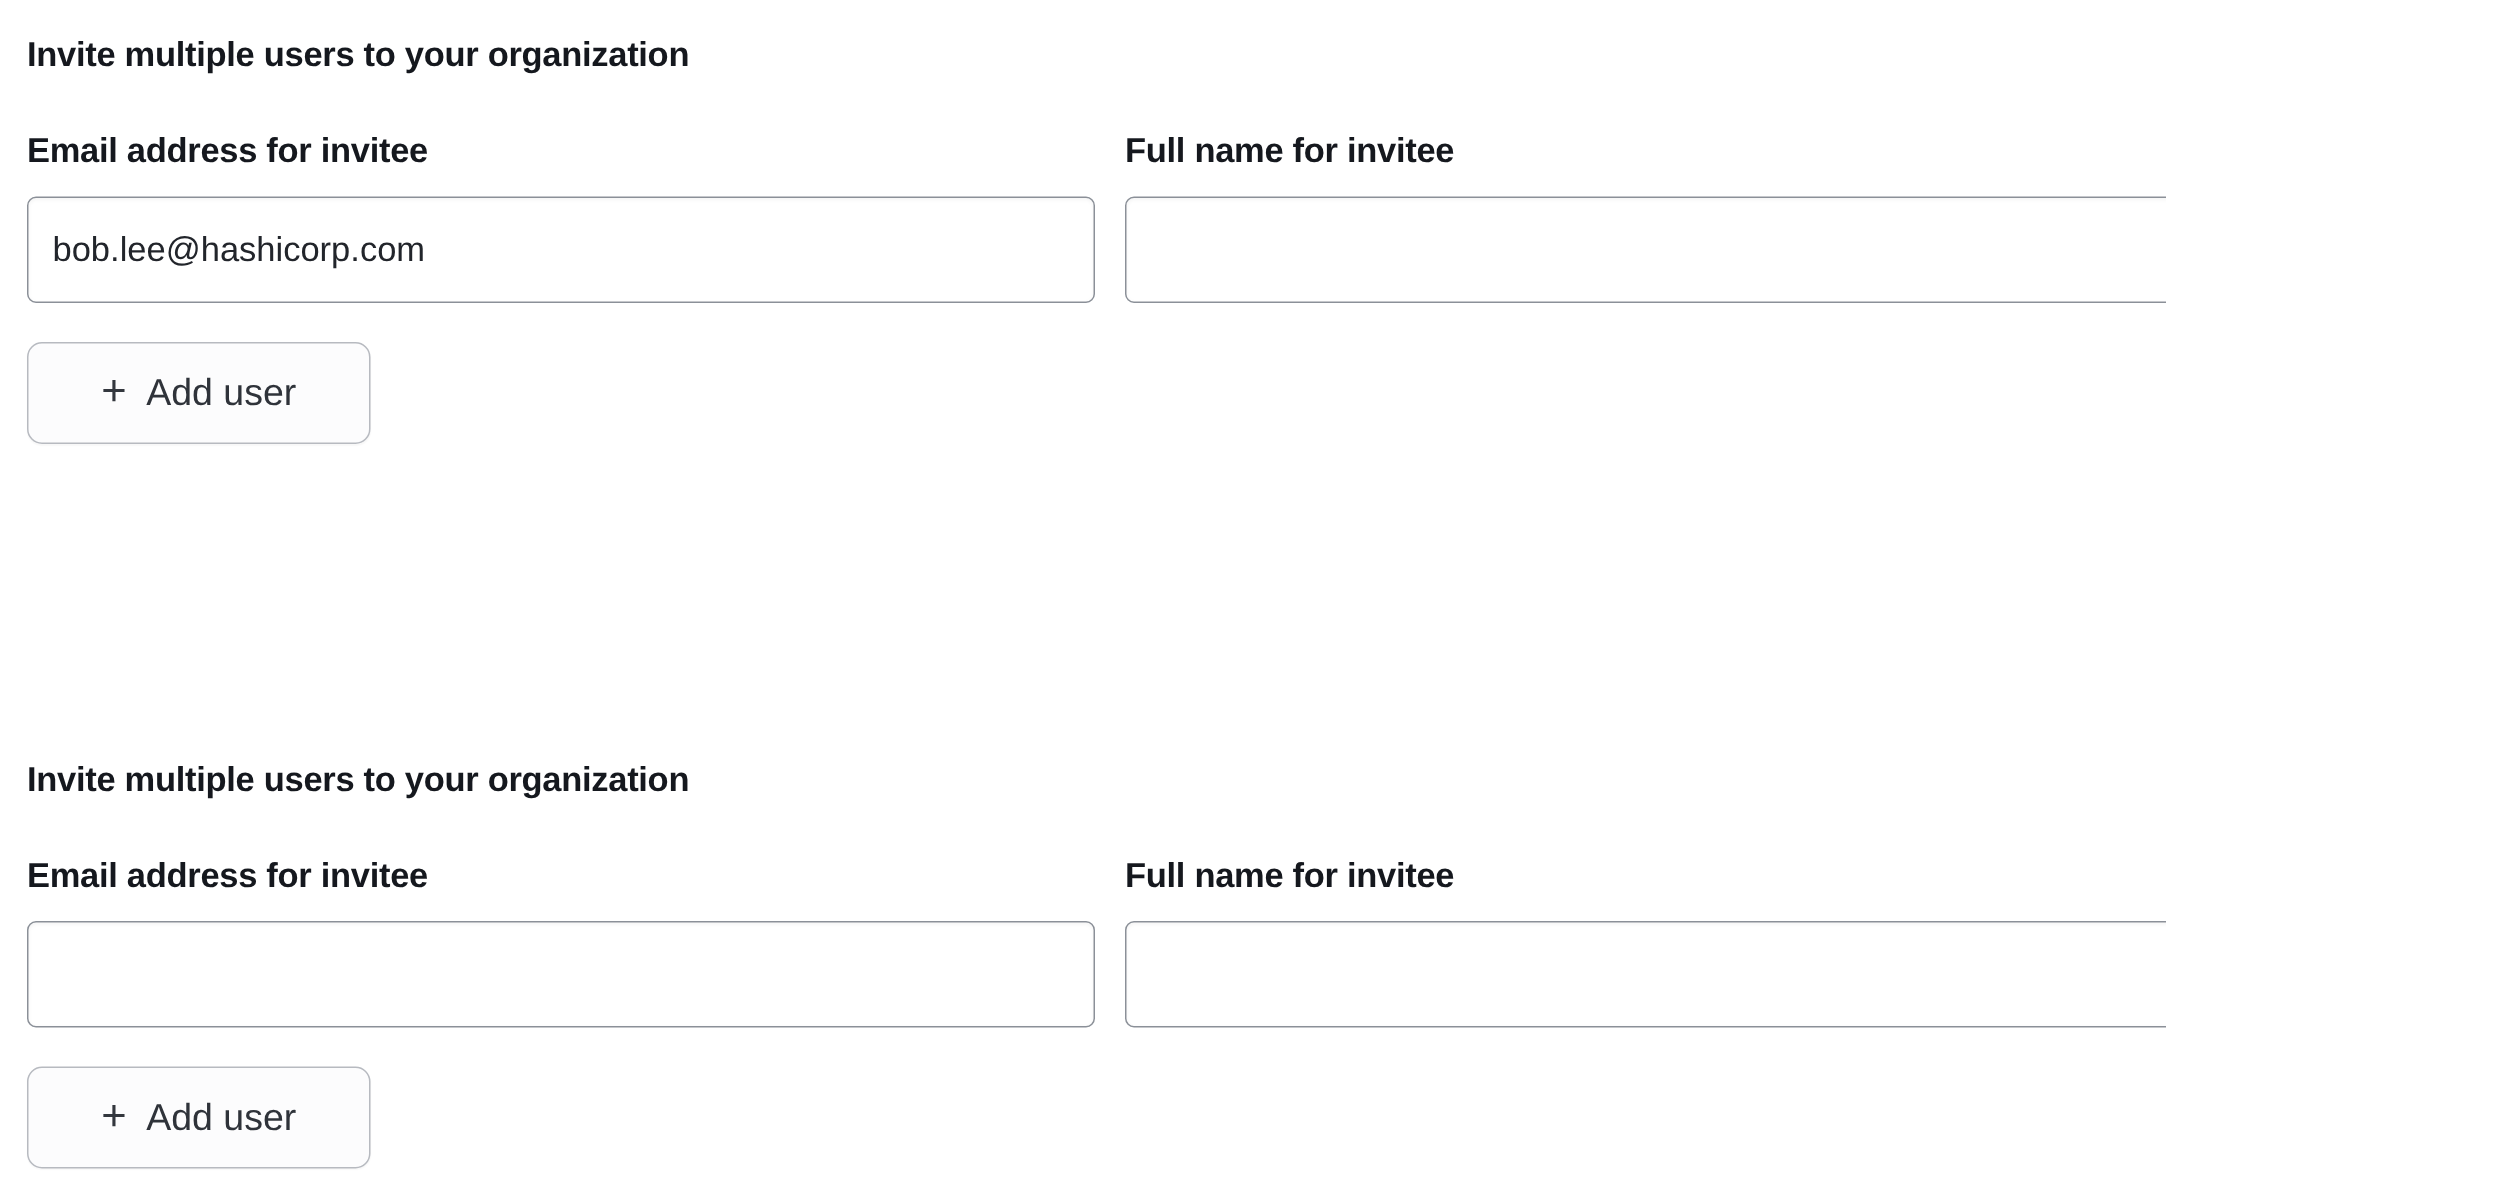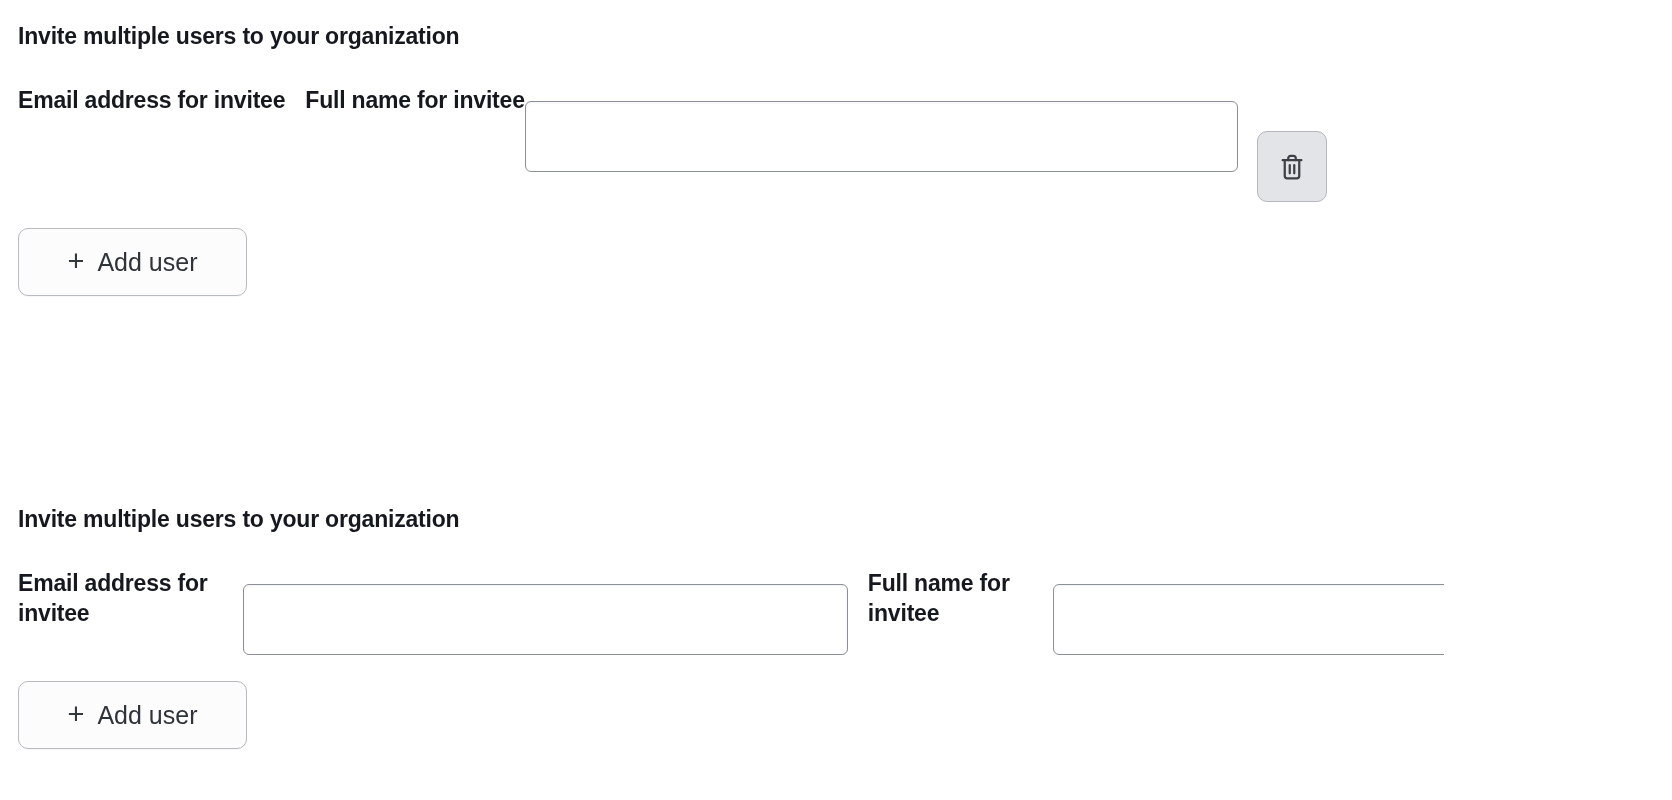--- a/index.html
+++ b/index.html
@@ -14,21 +14,21 @@
 
   .invite-section { position:absolute; left:18px; width:1640px; }
   .invite-section.first  { top:22px; }
   .invite-section.second { top:505px; }
 
   .section-heading {
     font-size:23px; font-weight:700; letter-spacing:-0.2px;
     line-height:28px; color:#15181e;
   }
   .fields-row { display:flex; gap:20px; margin-top:35px; align-items:flex-start; }
-  .field { display:flex; flex-direction:row; }
+  .field { display:flex; flex-direction:column; }
   .field-label {
     font-size:23px; font-weight:700; letter-spacing:-0.2px;
     line-height:30px; color:#15181e;
   }
   .text-input {
     margin-top:16px; height:71px;
     border:1px solid #8b9098; border-radius:6px; background:#fff;
     font-family:"Liberation Sans", sans-serif;
     font-size:23px; color:#22252b; padding:0 16px;
     box-shadow: inset 0 1px 3px rgba(0,0,0,0.05);
@@ -64,20 +64,21 @@
 <body>
 
 <div class="canvas">
 
   <section class="invite-section first">
     <div class="section-heading">Invite multiple users to your organization</div>
 
     <div class="fields-row">
       <div class="field email-col">
         <label class="field-label">Email address for invitee</label>
+        <input class="text-input" type="text" value="bob.lee@hashicorp.com" style="">
       </div>
       <div class="field name-col">
         <label class="field-label">Full name for invitee</label>
         <input class="text-input" type="text" value="" style="">
       </div>
       <div class="trash-button">
         <svg width="30" height="30" viewBox="0 0 24 24" fill="none">
           <path d="M4.5 6.5 H19.5" stroke="#3d4046" stroke-width="1.8" stroke-linecap="round"></path>
           <path d="M9 6.5 V4.9 C9 3.85 9.85 3 10.9 3 H13.1 C14.15 3 15 3.85 15 4.9 V6.5" stroke="#3d4046" stroke-width="1.8" stroke-linecap="round"></path>
           <path d="M6.2 6.5 L6.2 18.9 C6.2 20.06 7.14 21 8.3 21 H15.7 C16.86 21 17.8 20.06 17.8 18.9 L17.8 6.5" stroke="#3d4046" stroke-width="1.8" stroke-linecap="round" stroke-linejoin="round"></path>

